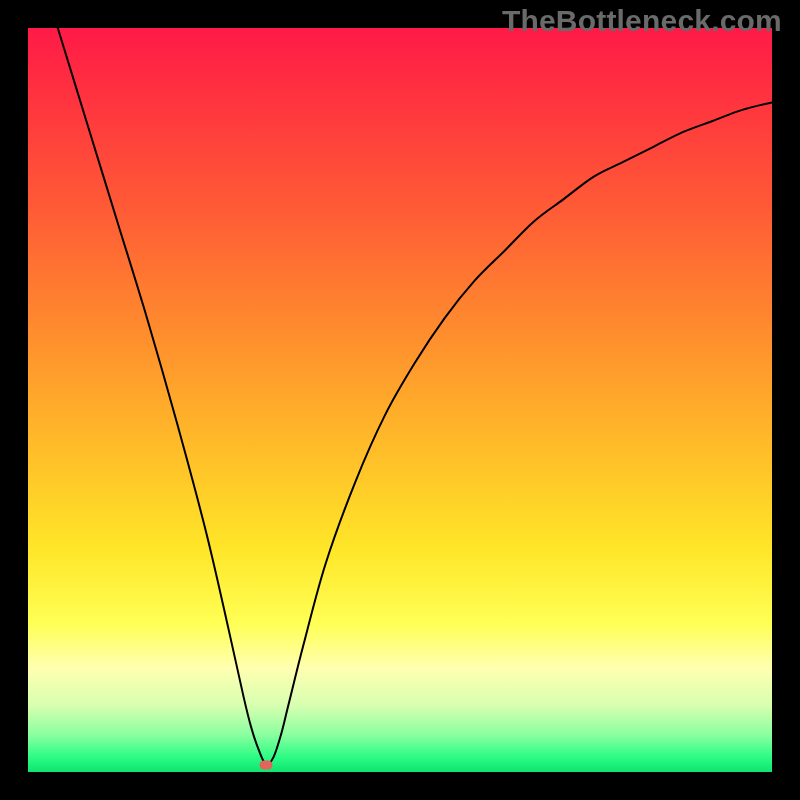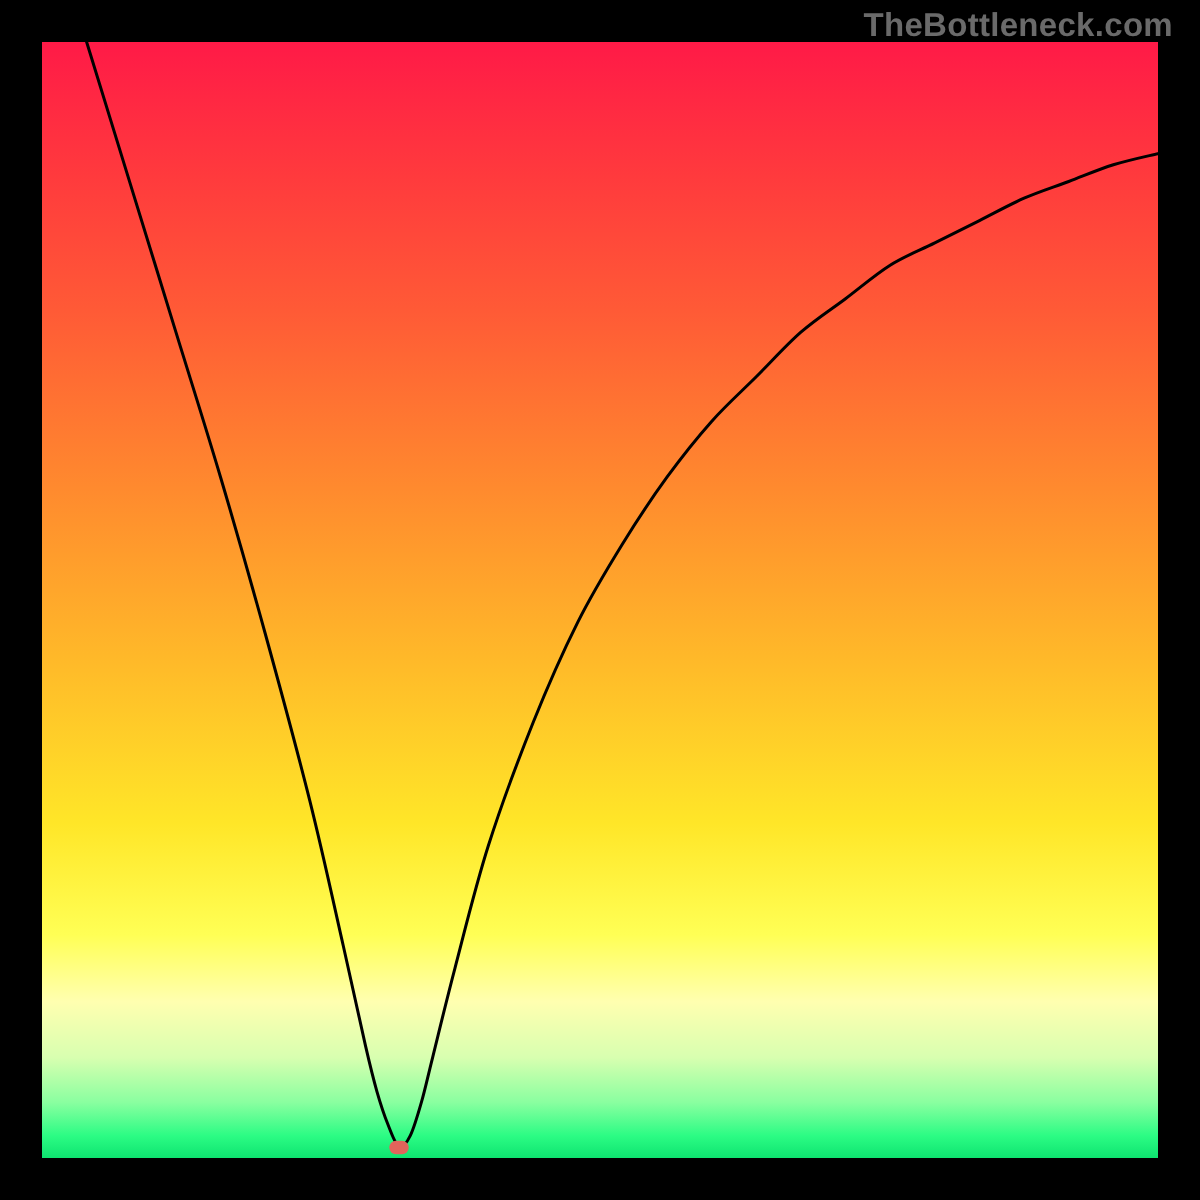--- a/index.html
+++ b/index.html
@@ -14,21 +14,21 @@
     position: relative;
     width: 800px;
     height: 800px;
     background: #000;
   }
   .watermark {
     position: absolute;
     top: 4px;
     right: 18px;
     font-family: Arial, Helvetica, sans-serif;
-    font-size: 22px;
+    font-size: 30px;
     font-weight: 600;
     color: #6a6a6a;
     letter-spacing: 0.2px;
     z-index: 30;
   }
   .plot-area {
     position: absolute;
     left: 28px;
     top: 28px;
     width: 744px;

